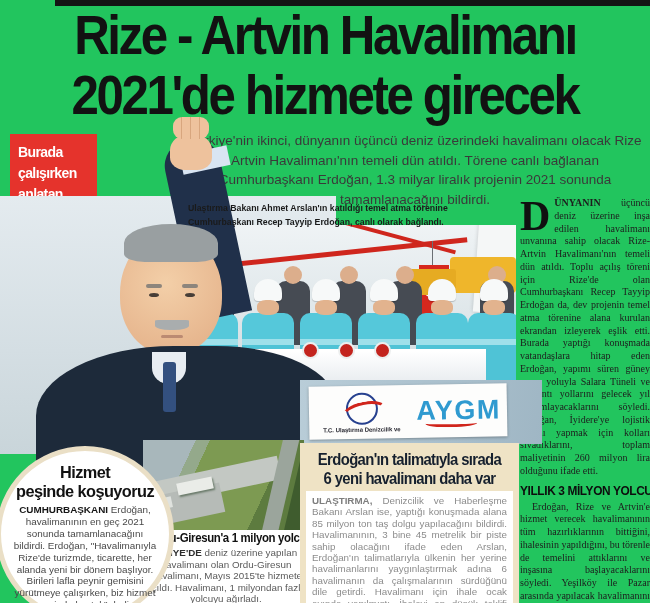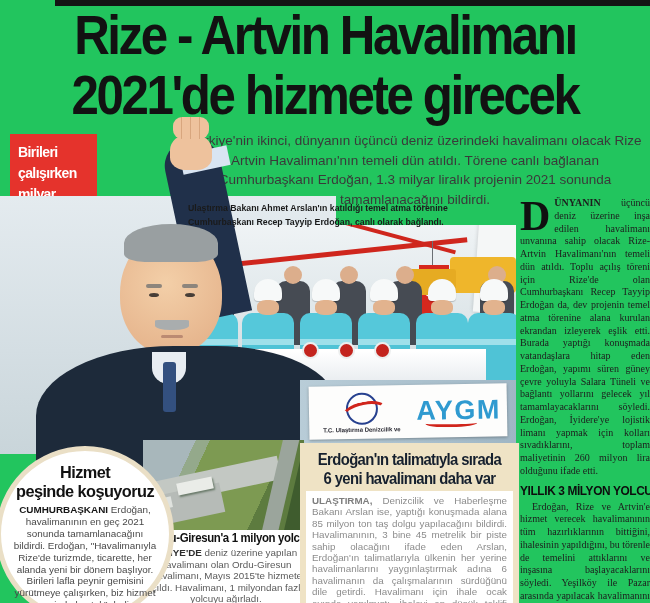--- a/index.html
+++ b/index.html
@@ -74,21 +74,21 @@
             border-radius:0 0 55% 55%;z-index:2;}
   .e-tie{position:absolute;left:163px;top:166px;width:13px;height:50px;background:#33507f;border-radius:3px;z-index:2;}
 
   
   .mainCap{position:absolute;left:188px;top:201px;z-index:4;color:#1a1a1a;font-weight:bold;
            font-size:9.5px;line-height:13.5px;}
   .mainCap div{white-space:nowrap;transform:scaleX(.92);transform-origin:0 50%;}
 
   
   .aygm{position:absolute;left:300px;top:184px;width:216px;height:64px;z-index:2;overflow:hidden;
-        background:linear-gradient(100deg,#b9cdd8,#9fb6c4);}
+        background:linear-gradient(100deg,#b9cdd8,#9fb6c4);padding-left:26px;}
   .board{position:absolute;left:9px;top:5px;width:198px;height:53px;background:#fdfdfc;transform:rotate(-1deg);
          box-shadow:0 1px 3px rgba(0,0,0,.3);display:flex;align-items:center;}
   .logoL{display:flex;flex-direction:column;align-items:center;margin-left:14px;}
   .globe{width:28px;height:28px;border:2px solid #27418f;border-radius:50%;position:relative;}
   .globe::before{content:"";position:absolute;left:-7px;top:7px;width:42px;height:18px;border:3px solid transparent;
                  border-top-color:#d0251c;border-radius:50%;transform:rotate(-10deg);}
   .ministry{font-size:6px;font-weight:bold;color:#2a2a33;margin-top:2px;white-space:nowrap;}
   .aygmtxt{font-size:27px;font-weight:bold;color:#2f9ad0;letter-spacing:1.5px;margin-left:16px;}
   .aygmsw{position:absolute;right:30px;bottom:10px;width:52px;height:5px;border-bottom:3px solid #d0251c;border-radius:50%;}
 
@@ -142,23 +142,23 @@
 <div id="page">
 
   <div class="topbar"></div>
 
   <div class="headline">
     <div class="hl">Rize - Artvin Havalimanı</div>
     <div class="hl">2021'de hizmete girecek</div>
   </div>
 
   <div class="flagbox">
-    <div class="fl">Birileri</div>
+    <div class="fl">Burada</div>
     <div class="fl">çalışırken</div>
-    <div class="fl">milyar</div>
+    <div class="fl">anlatan</div>
     <div class="fl">proje</div>
   </div>
 
   <div class="intro">Türkiye'nin ikinci, dünyanın üçüncü deniz üzerindeki havalimanı olacak Rize Artvin Havalimanı'nın temeli dün atıldı. Törene canlı bağlanan Cumhurbaşkanı Erdoğan, 1.3 milyar liralık projenin 2021 sonunda tamamlanacağını bildirdi.</div>
 
   <div class="collage">
     <div class="sky"></div>
 
     <div class="ceremony">
       <div class="boom"></div>

